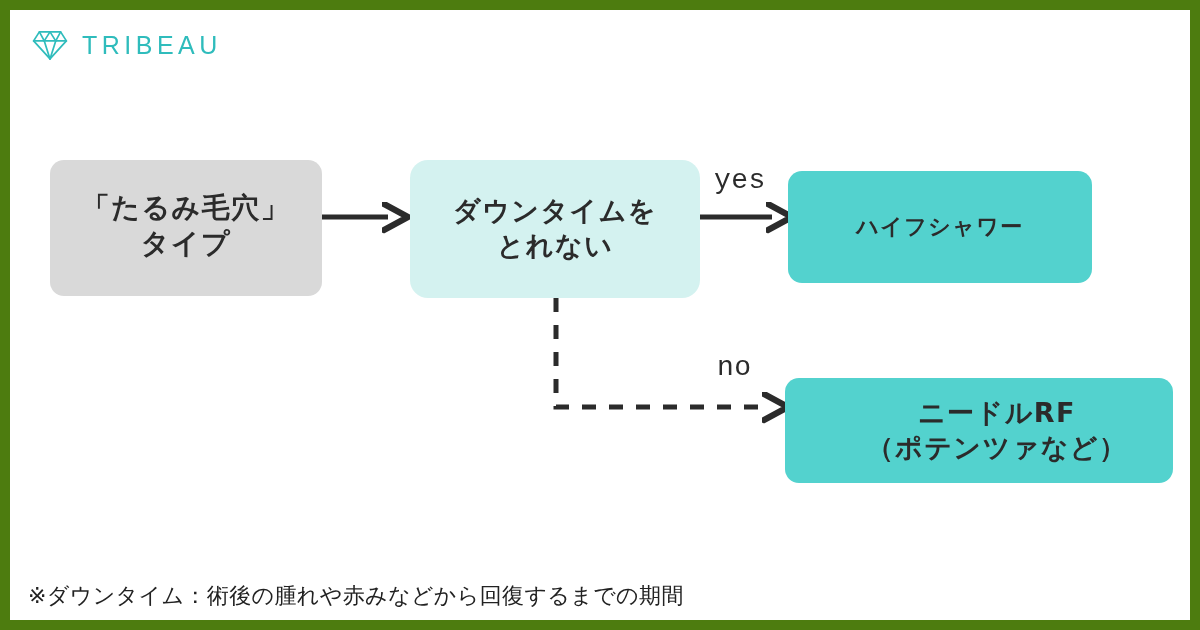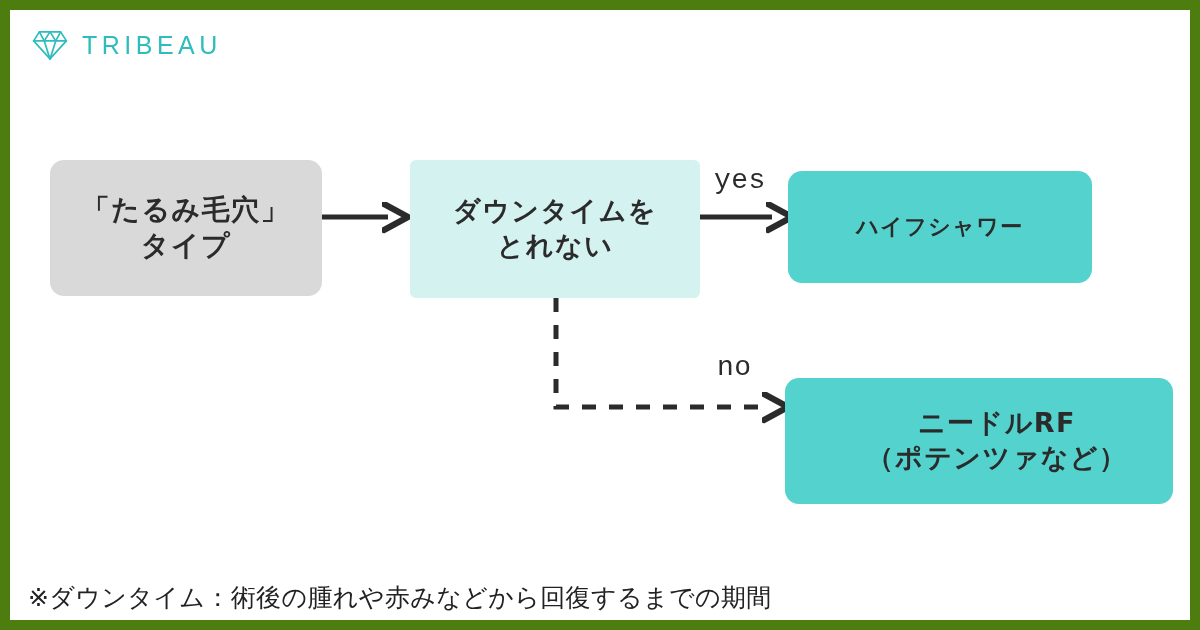--- a/index.html
+++ b/index.html
@@ -68,45 +68,46 @@
     font-family: "DejaVu Sans", "Liberation Sans", sans-serif;
   }
   .node-start {
     left: 40px;
     top: 150px;
     width: 272px;
     height: 136px;
     background: #d9d9d9;
     border-radius: 14px;
     font-size: 28px;
+    font-family: Liberation Mono, monospace;
   }
   .node-decision {
     left: 400px;
     top: 150px;
     width: 290px;
     height: 138px;
     background: #d4f2f0;
-    border-radius: 6px;
+    border-radius: 18px;
     font-size: 27px;
   }
   .node-yes {
     left: 778px;
     top: 161px;
     width: 304px;
     height: 112px;
     background: #53d2ce;
     border-radius: 14px;
     font-size: 22px;
     text-align: center;
   }
   .node-no {
     left: 775px;
     top: 368px;
     width: 388px;
-    height: 126px;
+    height: 105px;
     background: #53d2ce;
     border-radius: 14px;
     font-size: 27px;
     padding-left: 36px;
   }
 
   
   .edge-label {
     position: absolute;
     font-size: 28px;
@@ -127,21 +128,21 @@
     width: 1180px;
     height: 610px;
     pointer-events: none;
   }
 
   
   .footnote {
     position: absolute;
     left: 18px;
     top: 573px;
-    font-size: 25px;
+    font-size: 22px;
     color: #222222;
     letter-spacing: 0.4px;
     line-height: 1.2;
     font-family: "DejaVu Sans", "Liberation Sans", sans-serif;
     white-space: nowrap;
   }
 </style>
 </head>
 <body>
 

